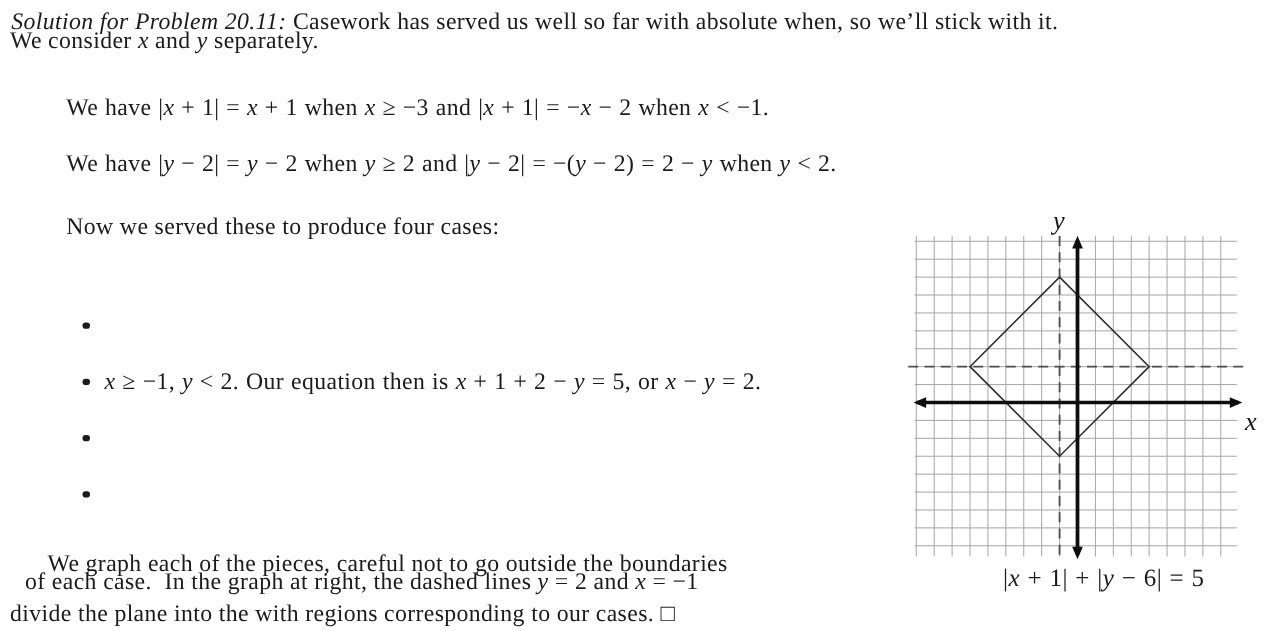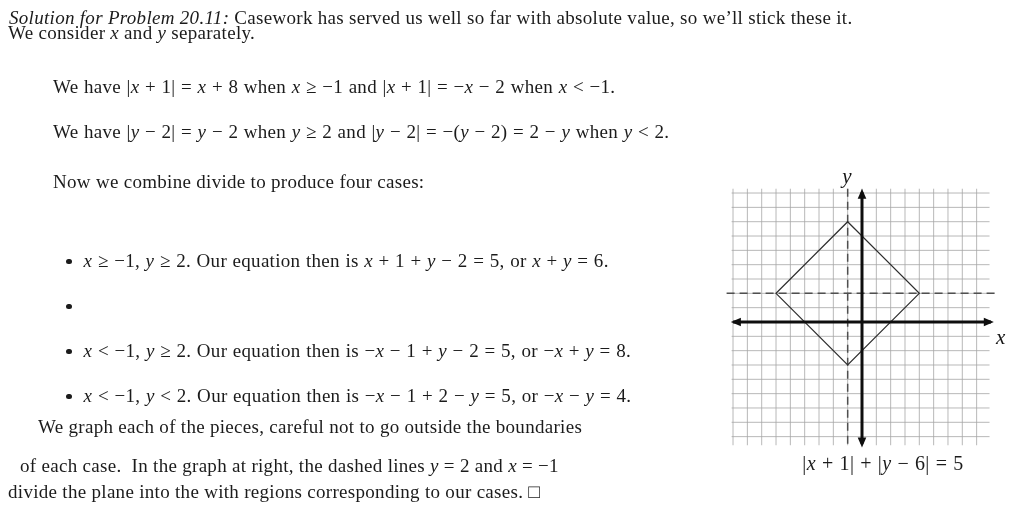--- a/index.html
+++ b/index.html
@@ -20,42 +20,42 @@
     display:inline-block;width:5.5px;height:5.5px;border-radius:50%;
     background:#1b1b1b;margin-right:12px;vertical-align:3px;
   }
   .graph{position:absolute;left:724px;top:163px;width:300px;height:288px;}
   .axis-label{font-family:"Liberation Serif",serif;font-style:italic;font-size:21px;fill:#161616;}
   .caption{font-size:20px;text-align:center;letter-spacing:0.4px;}
 </style>
 </head>
 <body>
 
-<div class="line" style="left:9px;top:7px"><i>Solution for Problem 20.11:</i><span> Casework has served us well so far with absolute value, so we’ll stick these it.</span></div>
+<div class="line" style="left:9px;top:7px"><i>Solution for Problem 20.11:</i><span> Casework has served us well so far with absolute when, so we’ll stick with it.</span></div>
 <div class="line" style="left:8px;top:22px"><span>We consider </span><i>x</i><span> and </span><i>y</i><span> separately.</span></div>
 
-<div class="line math" style="left:53px;top:76px"><span>We have |</span><i>x</i><span> + 1| = </span><i>x</i><span> + 8 when </span><i>x</i><span> ≥ −1 and |</span><i>x</i><span> + 1| = −</span><i>x</i><span> − 2 when </span><i>x</i><span> &lt; −1.</span></div>
+<div class="line math" style="left:53px;top:76px"><span>We have |</span><i>x</i><span> + 1| = </span><i>x</i><span> + 1 when </span><i>x</i><span> ≥ −3 and |</span><i>x</i><span> + 1| = −</span><i>x</i><span> − 2 when </span><i>x</i><span> &lt; −1.</span></div>
 <div class="line math" style="left:53px;top:121px"><span>We have |</span><i>y</i><span> − 2| = </span><i>y</i><span> − 2 when </span><i>y</i><span> ≥ 2 and |</span><i>y</i><span> − 2| = −(</span><i>y</i><span> − 2) = 2 − </span><i>y</i><span> when </span><i>y</i><span> &lt; 2.</span></div>
 
-<div class="line" style="left:53px;top:171px"><span>Now we combine divide to produce four cases:</span></div>
+<div class="line" style="left:53px;top:171px"><span>Now we served these to produce four cases:</span></div>
 
 <div class="line math" style="left:55px;top:229px">
-  <span class="bullet-dot"></span><span><i>x</i><span> ≥ −1, </span><i>y</i><span> ≥ 2. Our equation then is </span><i>x</i><span> + 1 + </span><i>y</i><span> − 2 = 5, or </span><i>x</i><span> + </span><i>y</i><span> = 6.</span></span>
+  <span class="bullet-dot"></span>
 </div>
 <div class="line math" style="left:55px;top:274px">
+  <span class="bullet-dot"></span><span><i>x</i><span> ≥ −1, </span><i>y</i><span> &lt; 2. Our equation then is </span><i>x</i><span> + 1 + 2 − </span><i>y</i><span> = 5, or </span><i>x</i><span> − </span><i>y</i><span> = 2.</span></span>
+</div>
+<div class="line math" style="left:55px;top:319px">
   <span class="bullet-dot"></span>
 </div>
-<div class="line math" style="left:55px;top:319px">
-  <span class="bullet-dot"></span><span><i>x</i><span> &lt; −1, </span><i>y</i><span> ≥ 2. Our equation then is −</span><i>x</i><span> − 1 + </span><i>y</i><span> − 2 = 5, or −</span><i>x</i><span> + </span><i>y</i><span> = 8.</span></span>
-</div>
 <div class="line math" style="left:55px;top:364px">
-  <span class="bullet-dot"></span><span><i>x</i><span> &lt; −1, </span><i>y</i><span> &lt; 2. Our equation then is −</span><i>x</i><span> − 1 + 2 − </span><i>y</i><span> = 5, or −</span><i>x</i><span> − </span><i>y</i><span> = 4.</span></span>
+  <span class="bullet-dot"></span>
 </div>
 
-<div class="line" style="left:38px;top:416px"><span>We graph each of the pieces, careful not to go outside the boundaries</span></div>
+<div class="line" style="left:38px;top:441px"><span>We graph each of the pieces, careful not to go outside the boundaries</span></div>
 <div class="line" style="left:20px;top:455px"><span>of each case.  In the graph at right, the dashed lines </span><i>y</i><span> = 2 and </span><i>x</i><span> = −1</span></div>
 <div class="line" style="left:8px;top:481px"><span>divide the plane into the with regions corresponding to our cases. </span><span>□</span></div>
 
 <div class="graph">
   <svg width="300" height="288" viewBox="0 0 300 288" xmlns="http://www.w3.org/2000/svg">
     <g>
         <line x1="9.030000000000001" y1="282.238" x2="9.030000000000001" y2="25.730999999999995" stroke="#a6a6a6" stroke-width="0.8"></line>
         <line x1="23.36" y1="282.238" x2="23.36" y2="25.730999999999995" stroke="#a6a6a6" stroke-width="0.8"></line>
         <line x1="37.69" y1="282.238" x2="37.69" y2="25.730999999999995" stroke="#a6a6a6" stroke-width="0.8"></line>
         <line x1="52.019999999999996" y1="282.238" x2="52.019999999999996" y2="25.730999999999995" stroke="#a6a6a6" stroke-width="0.8"></line>

